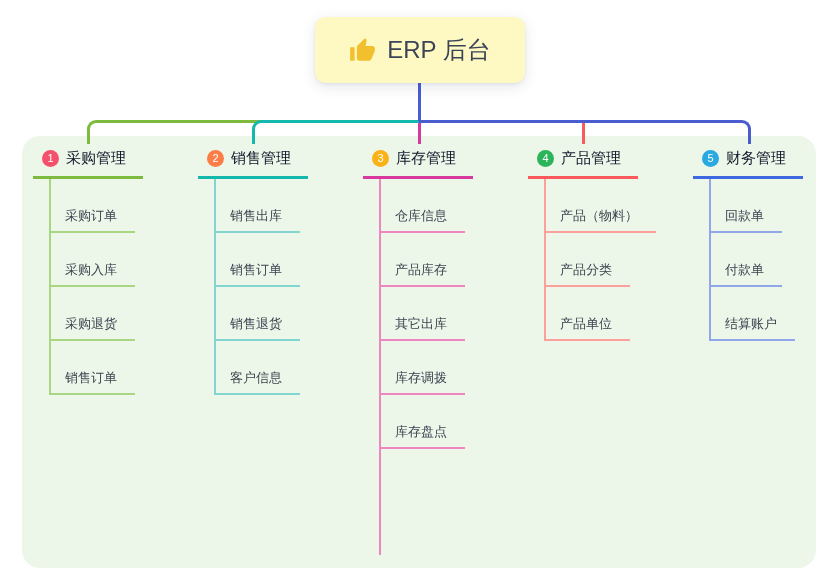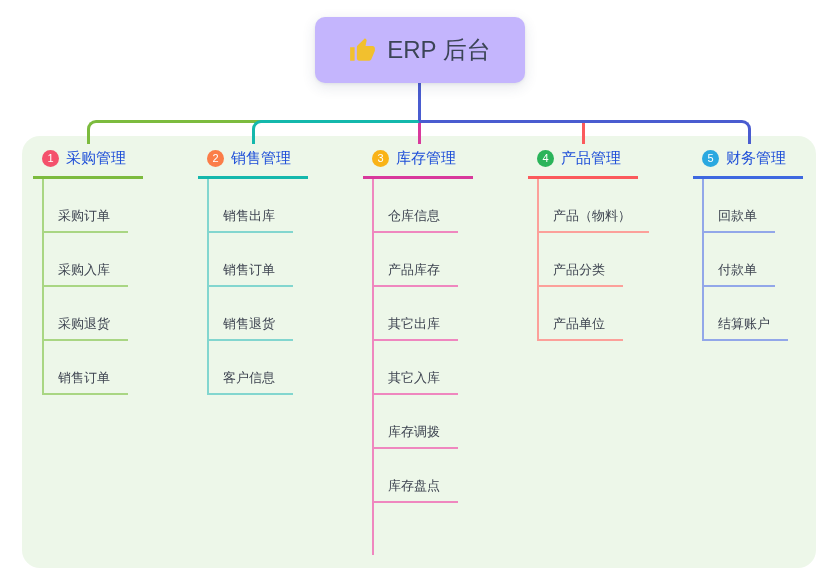--- a/index.html
+++ b/index.html
@@ -2,21 +2,21 @@
 <html><head>
 <meta charset="utf-8">
 <style>
   * { margin:0; padding:0; box-sizing:border-box; }
   body { background:#ffffff; font-family:"Liberation Sans","DejaVu Sans",sans-serif; }
   .canvas { position:relative; width:839px; height:588px; background:#ffffff; overflow:hidden; }
 
   
   .root-card{
     position:absolute; left:315px; top:17px; width:210px; height:66px;
-    background:#c4b5fd; border-radius:10px;
+    background:#fef9c3; border-radius:10px;
     box-shadow:0 4px 14px rgba(40,60,90,.12), 0 1px 3px rgba(40,60,90,.08);
     display:flex; align-items:center; justify-content:center; gap:11px;
     font-size:24px; font-weight:500; color:#3b4456; z-index:3;
   }
   .root-card svg{ display:block; }
 
   
   .conn{ position:absolute; }
   .conn-root-v { left:418px; top:83px;  width:3px;  height:38px; background:#4a5cd0; z-index:2; }
   .conn-green  { left:87px;  top:120px; width:332px; height:24px; border-top:3px solid #7cbb3e; border-left:3px solid #7cbb3e; border-top-left-radius:9px; z-index:1; }
@@ -40,23 +40,23 @@
   .head{ width:110px; height:33px; border-bottom:3px solid var(--c);
          display:flex; align-items:center; gap:7px; padding:0 0 6px 9px; }
   .badge{ width:17px; height:17px; border-radius:50%; flex:0 0 17px;
           display:flex; align-items:center; justify-content:center;
           color:#fff; font-size:11px; line-height:1; }
   .b1 .badge{ background:#f4516c; }
   .b2 .badge{ background:#fb7d48; }
   .b3 .badge{ background:#f9b317; }
   .b4 .badge{ background:#2bb45a; }
   .b5 .badge{ background:#2aa8e0; }
-  .head-label{ font-size:15px; color:#1d4ed8; white-space:nowrap; }
+  .head-label{ font-size:15px; color:#0f172a; white-space:nowrap; }
 
-  .bbody{ position:relative; margin-left:9px; }
+  .bbody{ position:relative; margin-left:16px; }
   .vline{ position:absolute; left:0; top:0; width:2px; background:var(--lc); }
   .b1 .vline,.b2 .vline{ height:214px; }
   .b3 .vline{ height:376px; }
   .b4 .vline,.b5 .vline{ height:160px; }
 
   .child{ height:54px; display:flex; align-items:flex-end; }
   .child-label{ border-bottom:2px solid var(--lc); padding:0 18px 6px 16px;
                 font-size:13px; color:#3d4350; white-space:nowrap; }
 </style>
 </head>
@@ -136,23 +136,20 @@
       <div class="child">
           <span class="child-label">仓库信息</span>
         </div>
       <div class="child">
           <span class="child-label">产品库存</span>
         </div>
       <div class="child">
           <span class="child-label">其它出库</span>
         </div>
       <div class="child">
-          <span class="child-label">其它入库</span>
-        </div>
-      <div class="child">
           <span class="child-label">库存调拨</span>
         </div>
       <div class="child">
           <span class="child-label">库存盘点</span>
         </div>
     </div>
   </div>
 
   <div class="branch b4">
     <div class="head">

